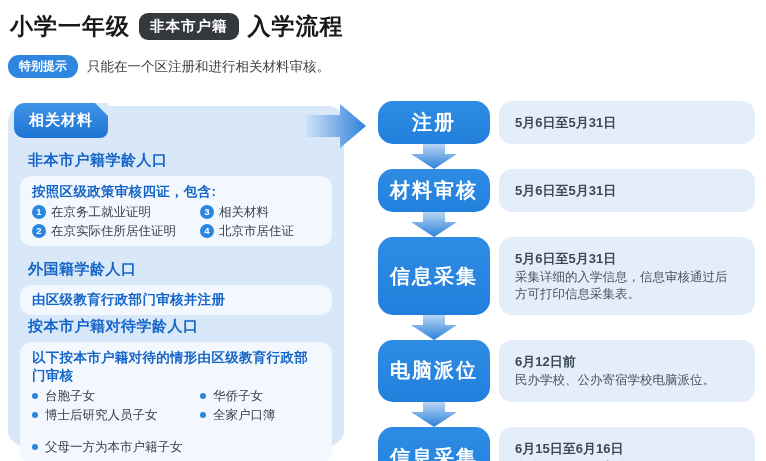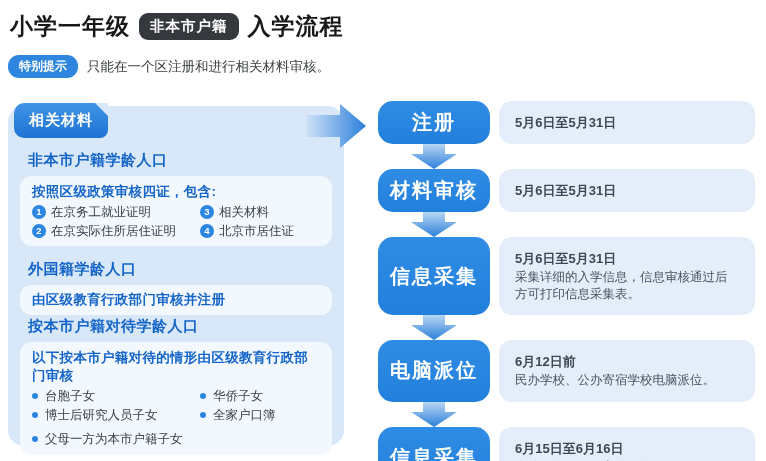--- a/index.html
+++ b/index.html
@@ -77,21 +77,21 @@
     display: inline-flex; align-items: center; justify-content: center;
     width: 14px; height: 14px; border-radius: 50%;
     background: #2a86e0; color: #fff;
     font-size: 9.5px; font-weight: 700;
     margin-right: 5px; flex: none;
   }
   .dot {
     display: inline-block; width: 6px; height: 6px; border-radius: 50%;
     background: #2a86e0; margin-right: 7px; flex: none;
   }
-  .full-list .item { margin-top: 8px; }
+  .full-list .item { margin-top: 16px; }
 
   
   .big-arrow { position: absolute; left: 306px; top: 101px; }
 
   
   .flow {
     position: absolute; left: 378px; top: 101px; width: 377px;
     display: flex; flex-direction: column;
   }
   .flow-row { display: flex; align-items: stretch; gap: 9px; }

